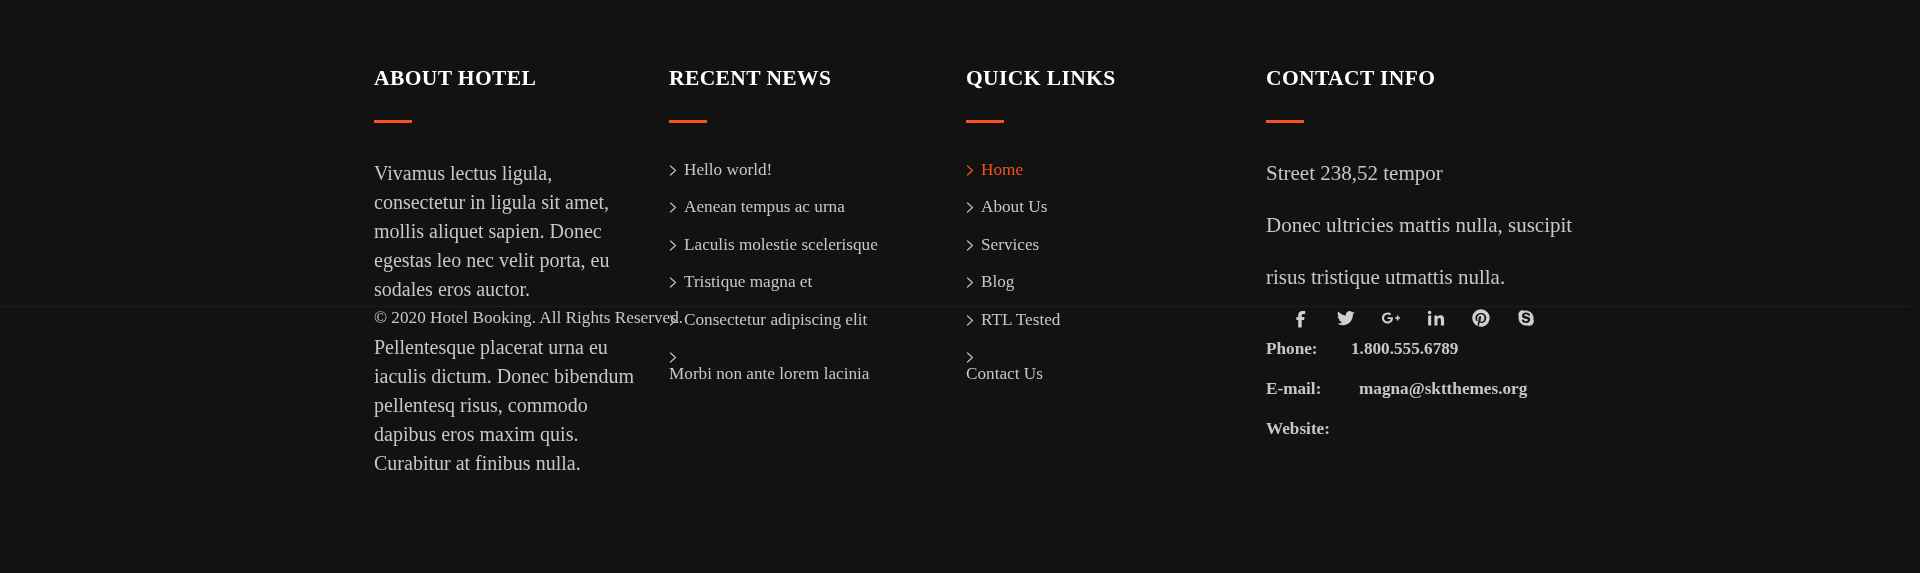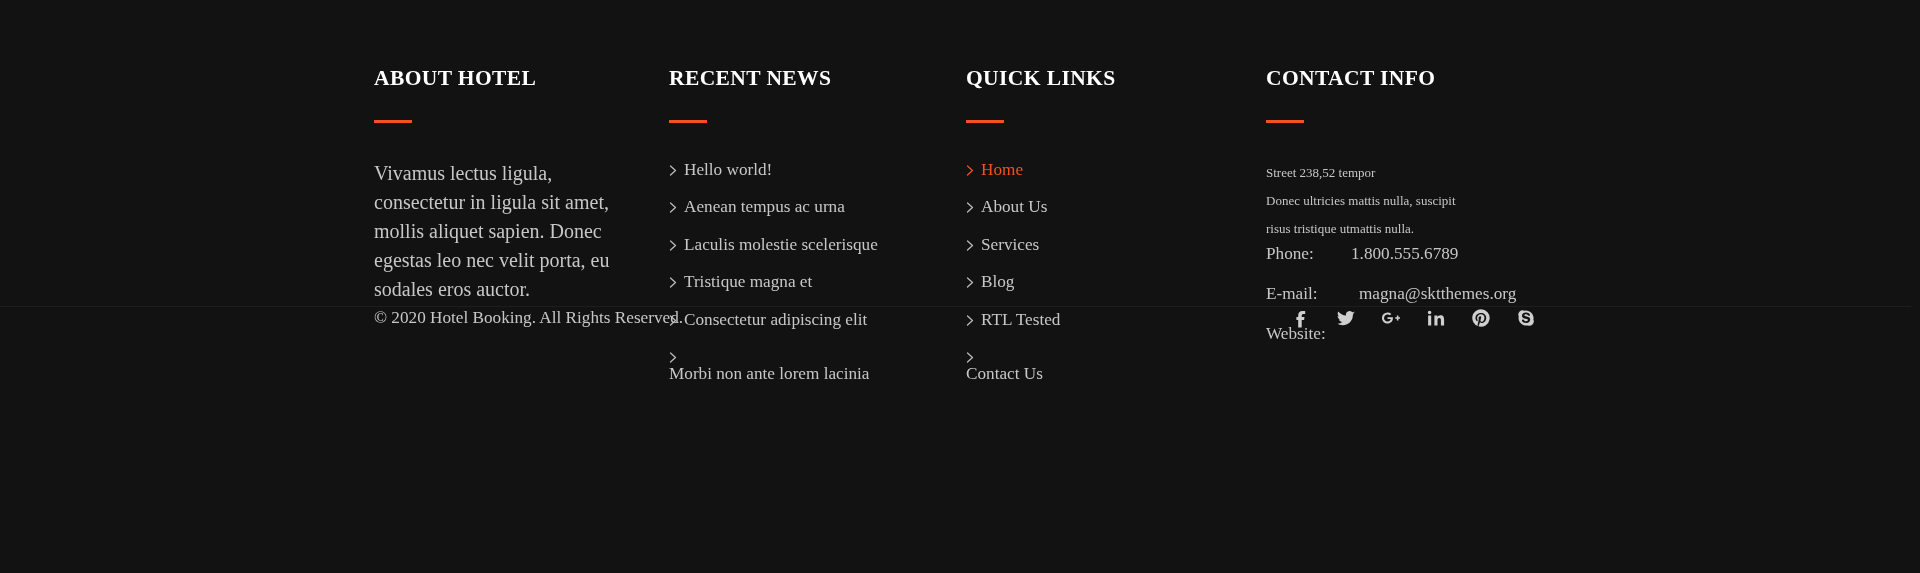--- a/index.html
+++ b/index.html
@@ -94,27 +94,30 @@
     line-height: 22px;
     color: #c7c7c7;
     text-decoration: none;
     white-space: nowrap;
   }
 
   li.active .chev { color: #f4511e; }
   li.active .link-text { color: #f4511e; }
 
   .addr-line {
-    font-size: 13px;
+    font-size: 21px;
     line-height: 28px;
     color: #c7c7c7;
     white-space: nowrap;
+    margin-top: 24px;
   }
 
   .contact-table {
+    margin-top: 47px;
+    font-weight: bold;
   }
   .contact-row {
     display: flex;
     margin-bottom: 18px;
     font-size: 17.2px;
     line-height: 22px;
     color: #c7c7c7;
   }
   .contact-row:last-child { margin-bottom: 0; }
   .contact-label { width: 85px; flex: 0 0 85px; white-space: nowrap; }
@@ -163,20 +166,21 @@
 
 <div class="footer-wrap">
 
   <div class="footer-main">
     <div class="cols">
 
       <div class="col col-about">
         <div class="col-title">ABOUT HOTEL</div>
         <div class="accent-bar"></div>
         <p class="about-p">Vivamus lectus ligula, consectetur in ligula sit amet, mollis aliquet sapien. Donec egestas leo nec velit porta, eu sodales eros auctor.</p>
+        <p class="about-p">Pellentesque placerat urna eu iaculis dictum. Donec bibendum pellentesq risus, commodo dapibus eros maxim quis. Curabitur at finibus nulla.</p>
       </div>
 
       <div class="col col-news">
         <div class="col-title">RECENT NEWS</div>
         <div class="accent-bar"></div>
         <ul class="link-list">
           <li>
             <span class="chev">
               <svg width="9" height="11" viewBox="0 0 9 11">
                   <path d="M1.5 1 L6.5 5.5 L1.5 10" fill="none" stroke="currentColor" stroke-width="1.3" stroke-linecap="round" stroke-linejoin="round"></path>

